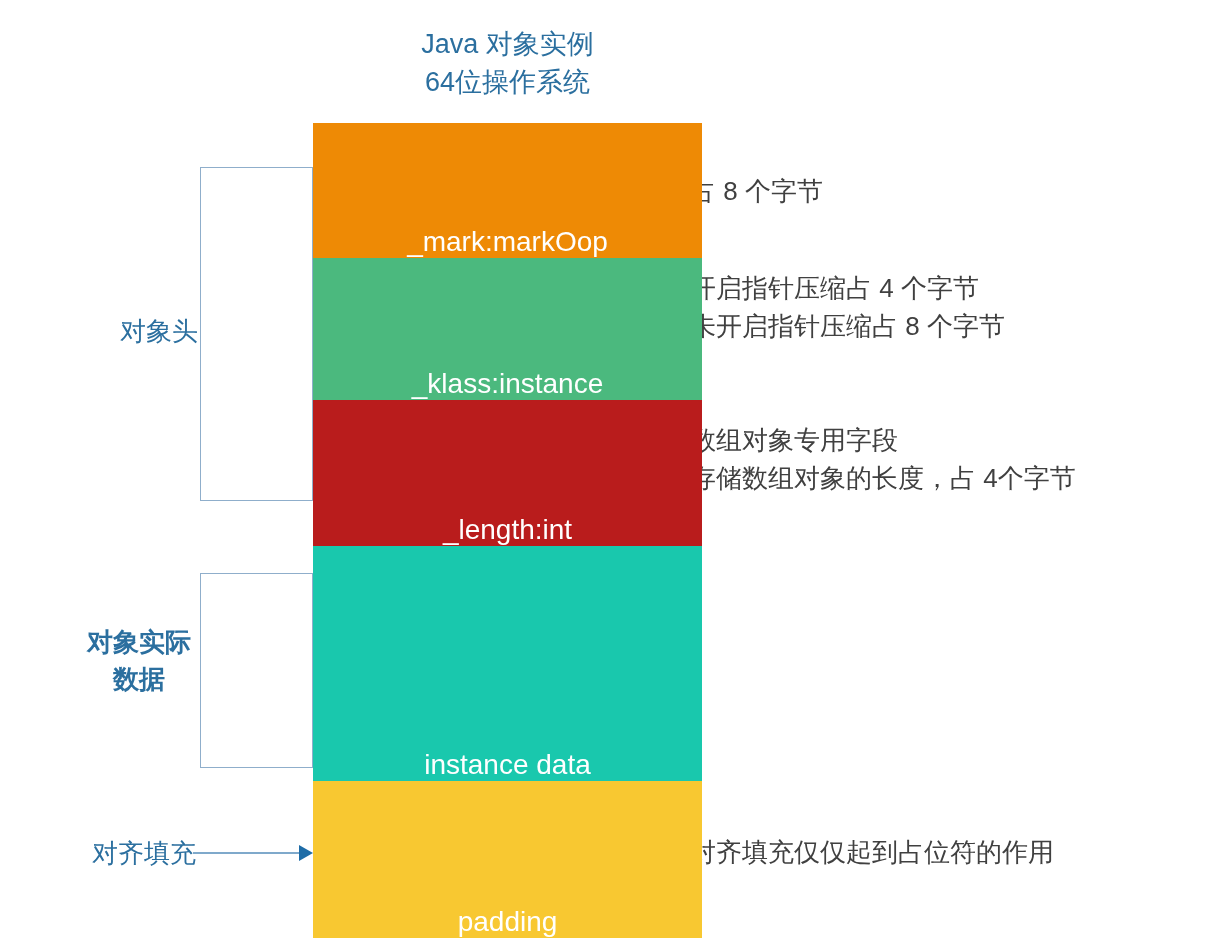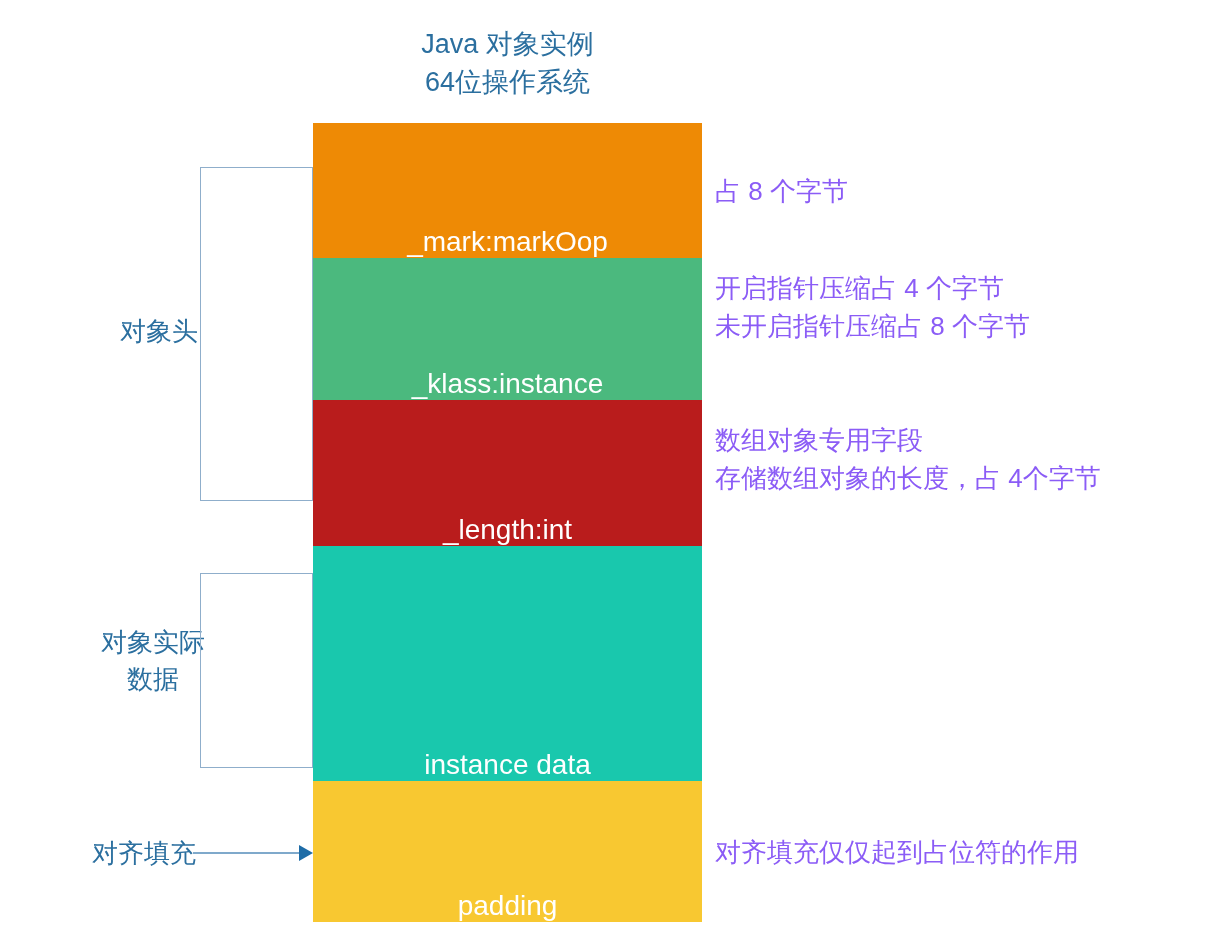--- a/index.html
+++ b/index.html
@@ -30,28 +30,28 @@
     display: flex;
     align-items: flex-end;
     justify-content: center;
     color: #ffffff;
     font-size: 28px;
   }
   .block.h-mark     { height: 135px; }
   .block.h-klass    { height: 142px; }
   .block.h-length   { height: 146px; }
   .block.h-instance { height: 235px; }
-  .block.h-padding  { height: 141px; }
+  .block.h-padding  { height: 157px; }
 
   .anno {
     position: absolute;
-    left: 715px;
+    left: 690px;
     font-size: 26px;
     line-height: 38px;
-    color: #8b5cf6;
+    color: #404040;
     white-space: nowrap;
   }
   .anno-1 { top: 172px; }
   .anno-2 { top: 269px; }
   .anno-3 { top: 421px; }
   .anno-4 { top: 833px; }
 
   .bracket {
     position: absolute;
     border: 1.5px solid #8FAECB;
@@ -63,21 +63,21 @@
   .bracket-2 { left: 200px; top: 573px; width: 113px; height: 195px; }
 
   .side-label {
     position: absolute;
     color: #2B6F9F;
     font-size: 26px;
     line-height: 30px;
     white-space: nowrap;
   }
   .label-header   { left: 58px; top: 316px; width: 140px; text-align: right; }
-  .label-instance { left: 78px; top: 624px; width: 150px; text-align: center; line-height: 37px; }
+  .label-instance { left: 64px; top: 624px; width: 150px; text-align: center; line-height: 37px; font-weight: bold; }
   .label-padding  { left: 92px; top: 838px; width: 120px; text-align: left; }
 
   .arrow-line {
     position: absolute;
     left: 193px; top: 852px;
     width: 108px; height: 2px;
     background: #7FA9CB;
   }
   .arrow-head {
     position: absolute;

